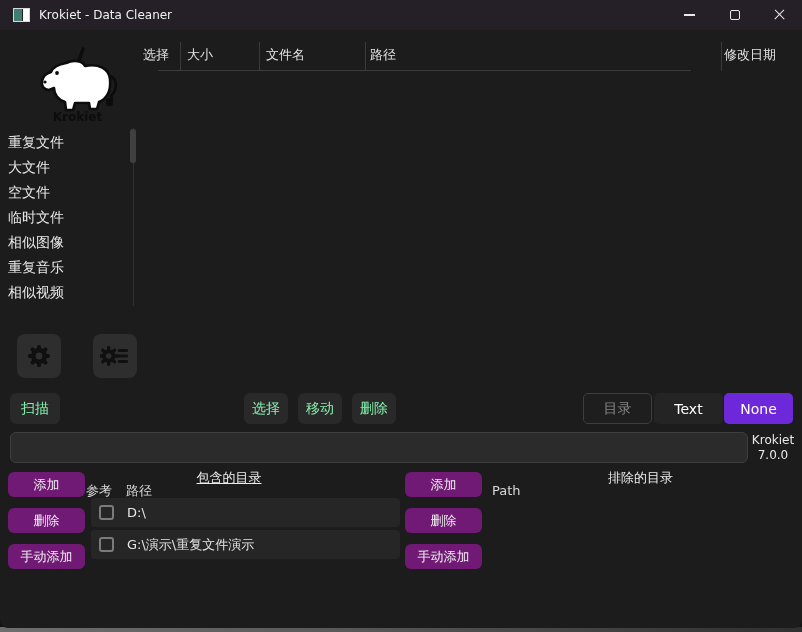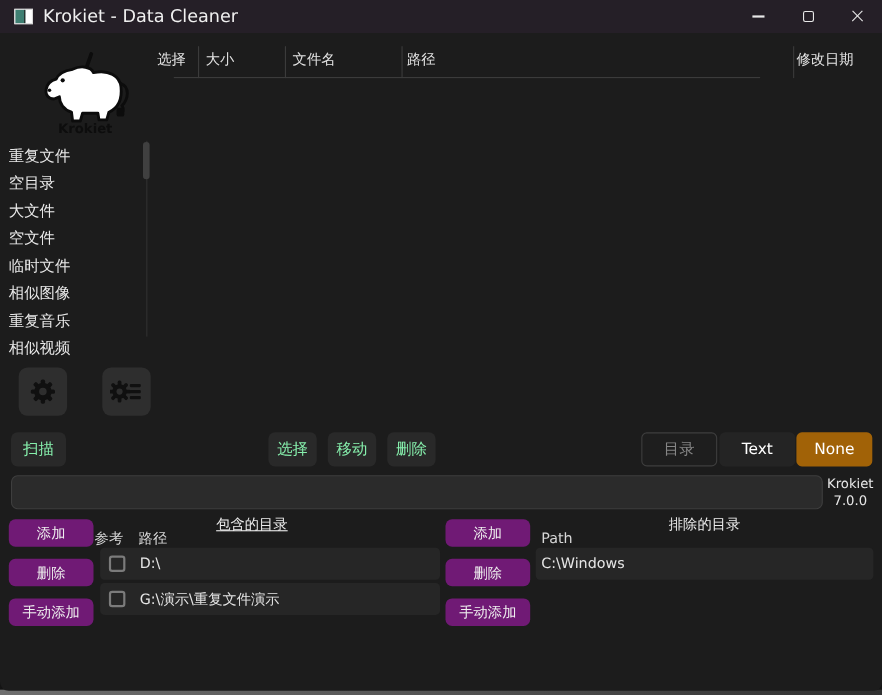--- a/index.html
+++ b/index.html
@@ -22,21 +22,21 @@
     position:absolute; left:0; top:0; width:802px; height:30px;
     background:#251f27; display:flex; align-items:center;
   }
   .app-icon {
     position:absolute; left:13px; top:8px; width:17px; height:14px;
     border:1px solid #d8d8d8; background:#fff; display:flex;
   }
   .app-icon .teal { width:60%; height:100%; background:#3f7f72; border-right:1px solid #222; }
   .title-text {
     position:absolute; left:39px; top:0; height:30px; line-height:30px;
-    color:#f0f0f0; font-size:16px;
+    color:#f0f0f0; font-size:12px;
   }
   .win-controls { position:absolute; right:0; top:0; height:30px; display:flex; }
   .wc { width:45px; height:30px; display:flex; align-items:center; justify-content:center; position:relative; }
   .glyph-min { width:11px; height:1.5px; background:#e8e8e8; display:block; }
   .glyph-max { width:10px; height:10px; border:1.3px solid #e8e8e8; border-radius:2px; display:block; }
   .glyph-x { position:absolute; width:13px; height:1.4px; background:#e8e8e8; }
   .x1 { transform:rotate(45deg); } .x2 { transform:rotate(-45deg); }
   
   .logo-svg { position:absolute; left:33px; top:46px; }
   .logo-caption {
@@ -68,21 +68,21 @@
   .btn-scan   { left:10px;  width:50px; }
   .btn-select { left:244px; width:44px; }
   .btn-move   { left:298px; width:44px; }
   .btn-delete { left:352px; width:44px; }
   .seg {
     position:absolute; top:393px; height:31px; width:69px; border-radius:5px;
     display:flex; align-items:center; justify-content:center; font-size:14px;
   }
   .seg-dir  { left:583px; background:#1e1e1e; border:1px solid #3e3e3e; color:#868686; }
   .seg-text { left:654px; background:#242424; color:#ffffff;text-align:right; }
-  .seg-none { left:724px; background:#a16207; color:#ffffff; }
+  .seg-none { left:724px; background:#6d28d9; color:#ffffff; }
   
   .status-input {
     position:absolute; left:10px; top:432px; width:738px; height:31px;
     background:#2b2b2b; border:1px solid #3e3e3e; border-radius:6px;
     color:#e6e6e6; font-size:13px; padding:0 8px; outline:none;
     font-family:"DejaVu Sans", sans-serif;
   }
   .version-block {
     position:absolute; left:748px; top:433px; width:50px;
     color:#e8e8e8; font-size:12px; line-height:15px; text-align:center;
@@ -141,21 +141,20 @@
     <path d="M33,17 C41,13 50,15 52,20 C66,17 76,23 77,33 C78,43 75,52 66,56 L64,63 L57,63 L56,57 L42,57 L40,64 L33,64 L32,56 C25,54 21,48 21,42 L16,44 C11,44 8,40 9,35 C10,30 14,27 18,26 C20,21 27,18 33,17 Z" fill="#ffffff" stroke="#0c0c0c" stroke-width="2.6" stroke-linejoin="round"></path>
     <path d="M77,30 C85,33 84,44 78,50 C80,53 79,58 75,58" fill="none" stroke="#0c0c0c" stroke-width="2.6" stroke-linecap="round"></path>
     <rect x="73" y="52" width="7" height="8" rx="2" fill="#0c0c0c"></rect>
     <circle cx="24" cy="27" r="1.9" fill="#0c0c0c"></circle>
     <circle cx="12" cy="36" r="1.6" fill="#0c0c0c"></circle>
   </svg>
   <div class="logo-caption">Krokiet</div>
 
   <div class="nav">
     <div class="nav-item">重复文件</div>
-    <div class="nav-item">空目录</div>
     <div class="nav-item">大文件</div>
     <div class="nav-item">空文件</div>
     <div class="nav-item">临时文件</div>
     <div class="nav-item">相似图像</div>
     <div class="nav-item">重复音乐</div>
     <div class="nav-item">相似视频</div>
   </div>
   <div class="sb-track"></div>
   <div class="sb-thumb"></div>
 
@@ -225,19 +224,16 @@
   <div class="dir-row inc-row" style="top:530px">
     <div class="checkbox"></div>
     <div class="row-path">G:\演示\重复文件演示</div>
   </div>
 
   <button class="pnl-btn rb-add">添加</button>
   <button class="pnl-btn rb-rem">删除</button>
   <button class="pnl-btn rb-man">手动添加</button>
   <div class="pnl-title exc-title">排除的目录</div>
   <div class="col-hdr" style="left:492px">Path</div>
-  <div class="dir-row exc-row" style="top:498px">
-    <div class="row-path">C:\Windows</div>
-  </div>
 
 </div>
 
 <div class="desktop-strip"></div>
 
 </body></html>

